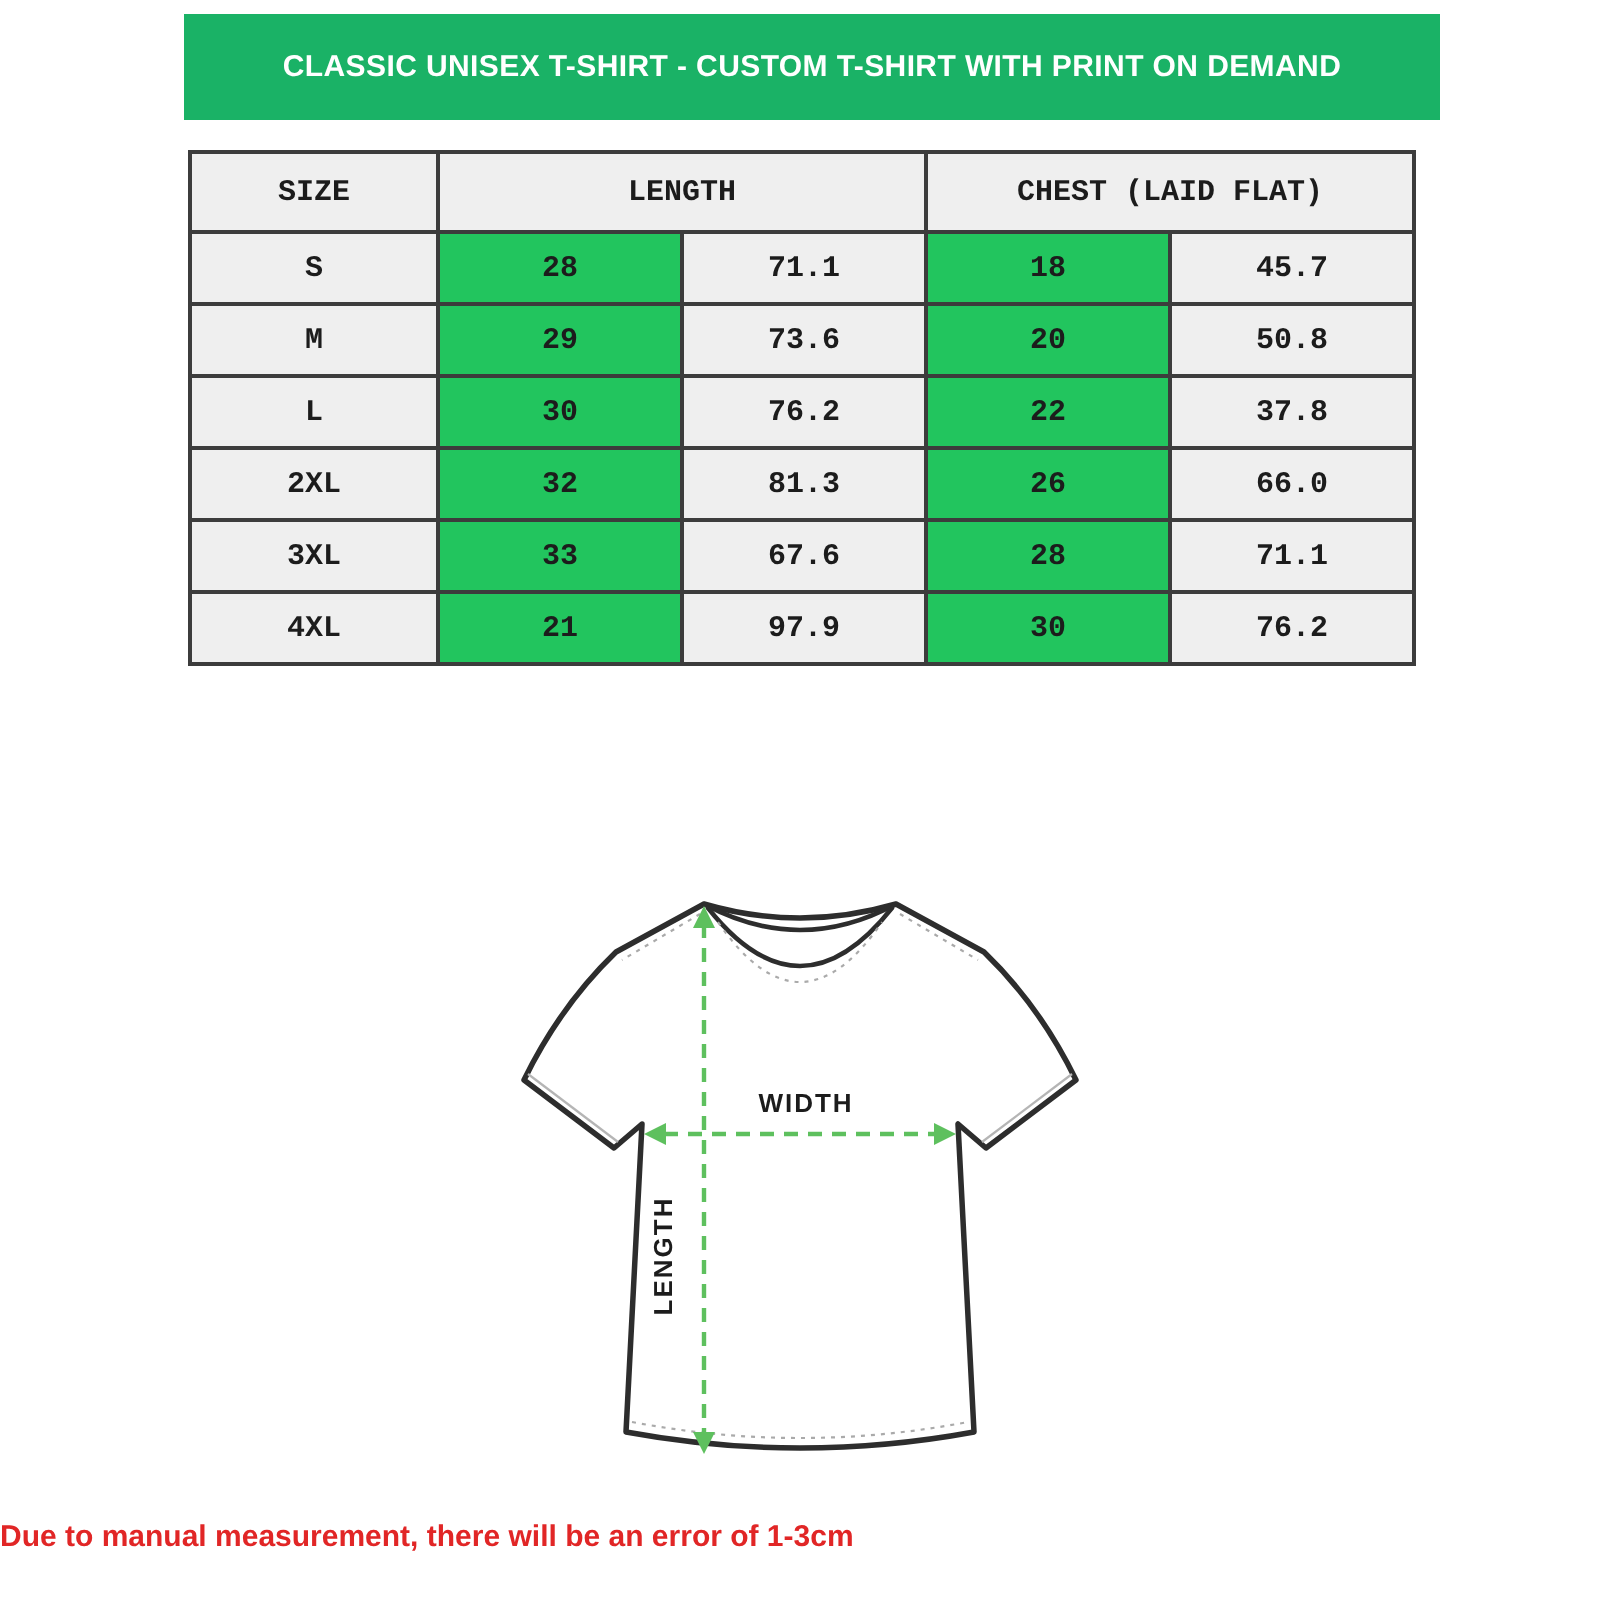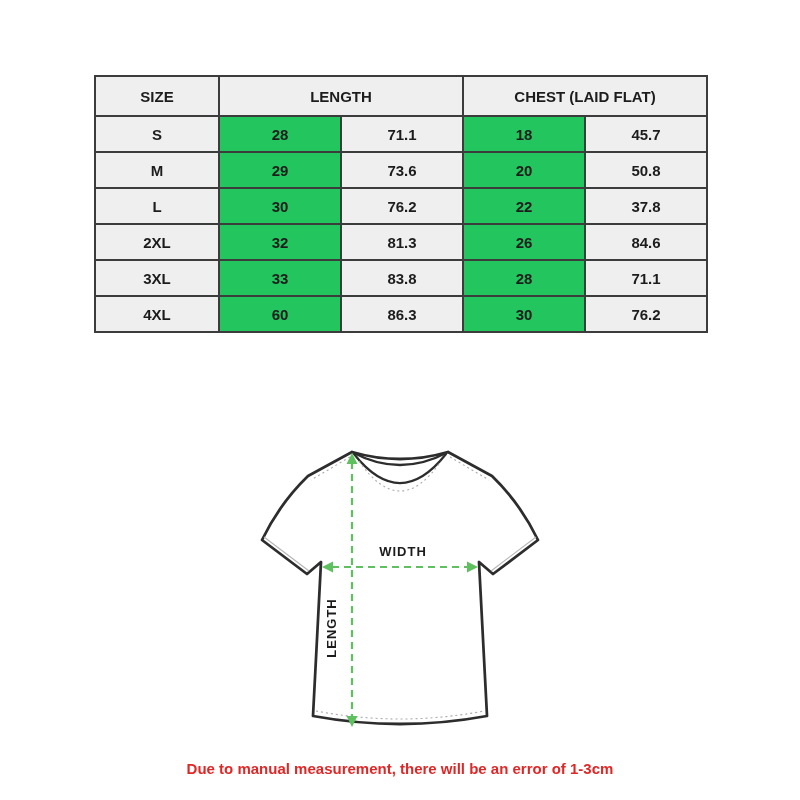--- a/index.html
+++ b/index.html
@@ -27,48 +27,51 @@
   table.size-chart{
     position:absolute;left:94px;top:75px;width:612px;
     border-collapse:collapse;table-layout:fixed;
     font-size:15px;font-weight:bold;color:var(--ink);
   }
   table.size-chart col.c0{width:124px;}
   table.size-chart col.c1,table.size-chart col.c2,
   table.size-chart col.c3,table.size-chart col.c4{width:122px;}
   table.size-chart th,table.size-chart td{
     border:2px solid var(--table-border);
-    text-align:center;vertical-align:middle;
+    text-align:center;vertical-align:middle;font-family:Liberation Mono, monospace;
   }
   table.size-chart th{height:40px;background:var(--cell-shade);}
   table.size-chart td{height:36px;}
   table.size-chart td.shaded{background:var(--cell-shade);}
   table.size-chart td.plain{background:#22c55e;}
 
   .diagram{position:absolute;left:0;top:415px;width:800px;height:350px;}
   .shirt-stroke{fill:#ffffff;stroke:#2d2d2d;stroke-width:2.75;
     stroke-linejoin:round;stroke-linecap:round;}
   .collar-line{fill:none;stroke:#2d2d2d;stroke-width:2.25;stroke-linecap:round;}
   .stitch{fill:none;stroke:#b5b5b5;stroke-width:1.1;}
   .stitch-dot{fill:none;stroke:#aaaaaa;stroke-width:1.1;stroke-dasharray:2 3;}
   .measure{stroke:var(--arrow-green);stroke-width:2.2;stroke-dasharray:7 5;fill:none;}
   .measure-head{fill:var(--arrow-green);stroke:none;}
   .measure-label{font-family:"Liberation Sans", sans-serif;font-size:13px;
     font-weight:bold;fill:var(--ink);letter-spacing:1px;}
 
   .footer-note{
-    position:absolute;left:0;top:760px;width:800px;text-align:center;
+    position:absolute;left:0;top:760px;width:800px;text-align:left;
     color:var(--footer-red);font-weight:bold;font-size:15px;
   }
 </style>
 </head>
 <body>
 
 <div class="page">
 
+  <div class="banner">
+    <span class="banner-title">CLASSIC UNISEX T-SHIRT - CUSTOM T-SHIRT WITH PRINT ON DEMAND</span>
+  </div>
 
   <table class="size-chart">
     <colgroup>
       <col class="c0">
         <col class="c1">
         <col class="c2">
         <col class="c3">
         <col class="c4">
     </colgroup>
     <thead>
@@ -98,33 +101,33 @@
           <td class="plain">30</td>
           <td class="shaded">76.2</td>
           <td class="plain">22</td>
           <td class="shaded">37.8</td>
         </tr>
         <tr>
           <td class="shaded">2XL</td>
           <td class="plain">32</td>
           <td class="shaded">81.3</td>
           <td class="plain">26</td>
-          <td class="shaded">84.6</td>
+          <td class="shaded">66.0</td>
         </tr>
         <tr>
           <td class="shaded">3XL</td>
           <td class="plain">33</td>
-          <td class="shaded">83.8</td>
+          <td class="shaded">67.6</td>
           <td class="plain">28</td>
           <td class="shaded">71.1</td>
         </tr>
         <tr>
           <td class="shaded">4XL</td>
-          <td class="plain">60</td>
-          <td class="shaded">86.3</td>
+          <td class="plain">21</td>
+          <td class="shaded">97.9</td>
           <td class="plain">30</td>
           <td class="shaded">76.2</td>
         </tr>
       </tbody>
   </table>
 
   <svg class="diagram" viewBox="0 0 800 350" xmlns="http://www.w3.org/2000/svg">
 
     <path class="shirt-stroke" d="
       M352,37

